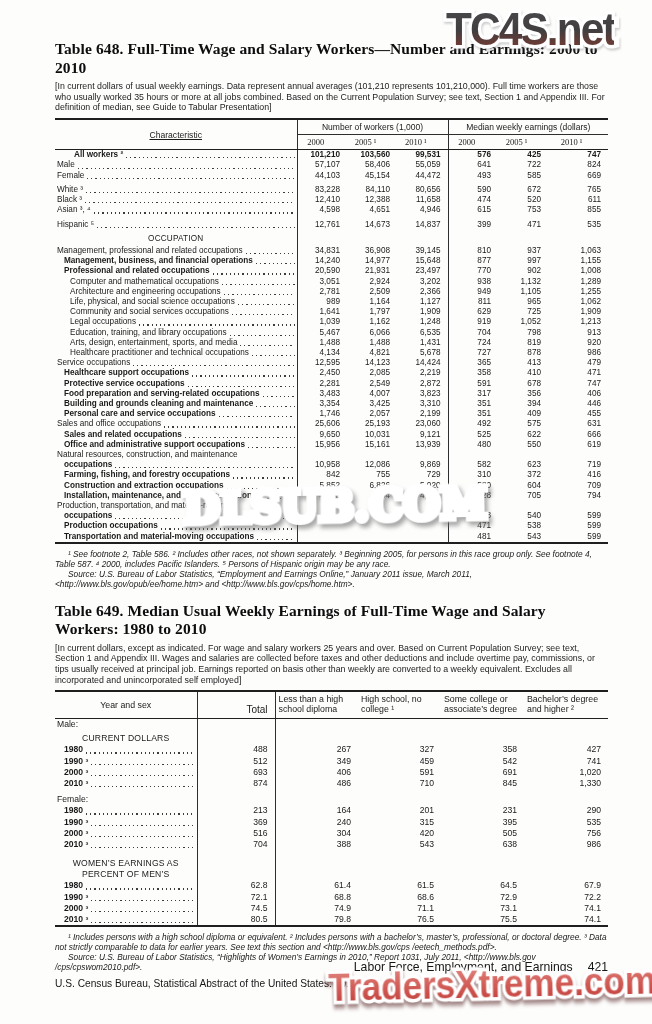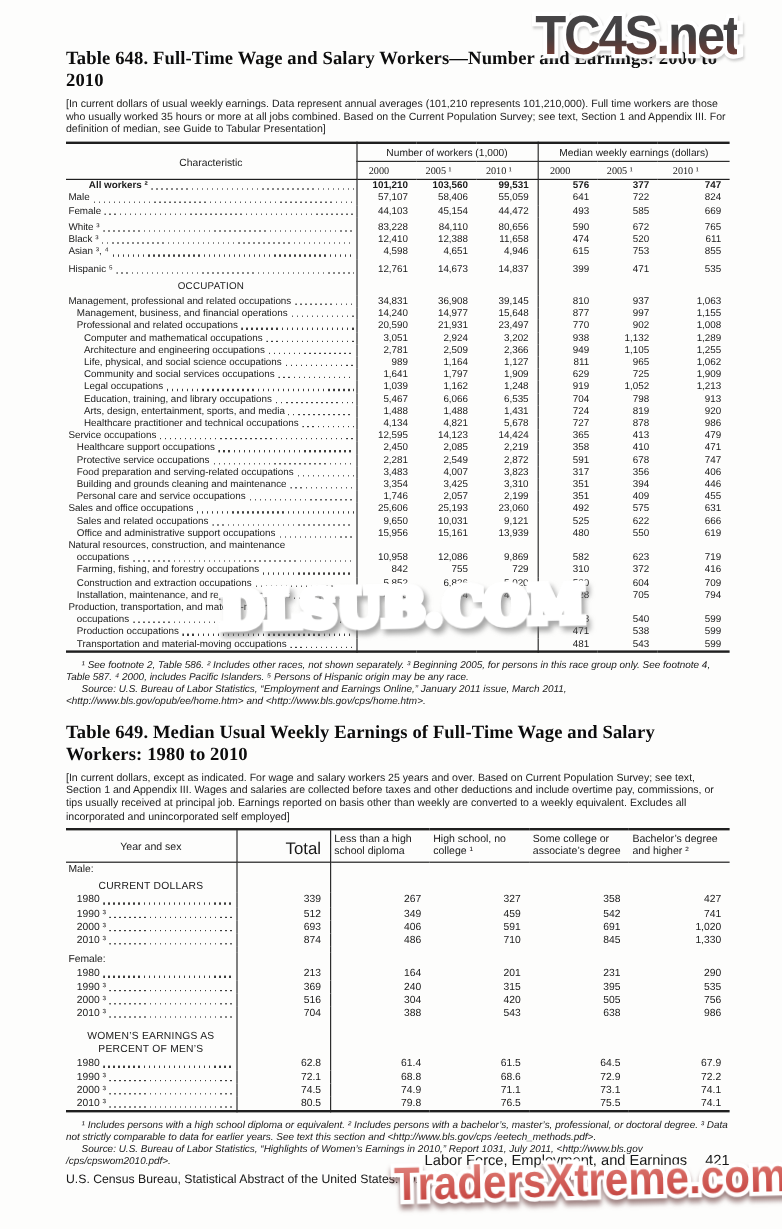--- a/index.html
+++ b/index.html
@@ -20,46 +20,46 @@
   }
   .note { font-size: 8.8px; line-height: 10.6px; margin-top: 4px; color: #222; }
 
   table { border-collapse: collapse; width: 553px; table-layout: fixed; margin-top: 5px; }
   .dtable { border-top: 2.5px solid #1f1f1f; border-bottom: 2.5px solid #1f1f1f; }
   th { font-weight: normal; }
   .bR { border-right: 1px solid #2e2e2e; }
 
   
   .th-char { text-align: center; vertical-align: middle; font-size: 8.6px;
-             border-bottom: 1.5px solid #1f1f1f; }
+             border-bottom: 1.5px solid #1f1f1f; text-decoration: underline; }
   .th-group { border-bottom: 1px solid #2e2e2e; text-align: center;
               font-size: 8.5px; padding: 2.5px 0 1.5px; }
   .yr-row th { text-align: center; padding: 2px 13px 2.5px 0; font-size: 8.5px;
                border-bottom: 1.5px solid #1f1f1f; font-family: Liberation Serif, serif; }
 
   
   .t648 td { font-size: 8.2px; line-height: 10.2px; vertical-align: bottom; }
   .t649 td { font-size: 8.6px; line-height: 11.2px; vertical-align: bottom; }
   .c-val { text-align: right; padding-right: 7px; white-space: nowrap; }
   .c-label { padding-left: 2px; overflow: hidden; }
-  .i1 { padding-left: 9px; } .i2 { padding-left: 15px; } .i3 { padding-left: 19px; text-align: right; }
+  .i1 { padding-left: 9px; font-weight: bold; } .i2 { padding-left: 15px; } .i3 { padding-left: 19px; text-align: right; }
   .bold { font-weight: bold; }
   .lblwrap { display: flex; align-items: baseline; white-space: nowrap; overflow: hidden; }
   .leader { flex: 1 1 auto; height: 1.2px; margin: 0 2px 2px 3px; align-self: flex-end;
             background-image: repeating-linear-gradient(to right,#3c3c3c 0 1.2px, transparent 1.2px 4.2px); }
   .sec { text-align: center; font-size: 8.4px; padding: 4px 0 2px; letter-spacing: 0.2px; }
   .t649 .sec { font-size: 8.6px; padding: 3px 0 1px; line-height: 10.6px; }
   .gap-row td { height: 4px; }
   .t649 .gap-row td { height: 5px; }
 
   
   .th-ys { text-align: center; vertical-align: middle; font-size: 8.8px;
            border-bottom: 1.5px solid #1f1f1f; }
   .th-total { text-align: right; vertical-align: bottom; padding: 2px 7px 3px 0;
-              font-size: 14px; border-bottom: 1.5px solid #1f1f1f; }
+              font-size: 10px; border-bottom: 1.5px solid #1f1f1f; }
   .th-edu { text-align: left; vertical-align: bottom; padding: 2px 3px 3px;
             font-size: 8.8px; line-height: 10.2px; border-bottom: 1.5px solid #1f1f1f; }
 
   .fn { font-size: 8.3px; line-height: 10px; margin-top: 5px; color: #202020; font-style: italic; }
   .fn p { text-indent: 13px; }
   .t649-block { margin-top: 13px; }
 
   .footer-right { position: absolute; left: 55px; top: 960px; width: 553px;
                   text-align: right; font-size: 12.2px; color: #161616; }
   .footer-right .pageno { margin-left: 15px; }
@@ -130,21 +130,21 @@
           <td class="c-label bR i3 bold">
             <div class="lblwrap">
               <span class="lbl">All workers ²</span>
               <span class="leader"></span>
             </div>
           </td>
           <td class="c-val bold">101,210</td>
           <td class="c-val bold">103,560</td>
           <td class="c-val bR bold">99,531</td>
           <td class="c-val bold">576</td>
-          <td class="c-val bold">377</td>
+          <td class="c-val bold">425</td>
           <td class="c-val bold">747</td>
         </tr>
         <tr>
           <td class="c-label bR">
             <div class="lblwrap">
               <span class="lbl">Male</span>
               <span class="leader"></span>
             </div>
           </td>
           <td class="c-val">57,107</td>
@@ -707,21 +707,21 @@
             <td class="c-val"></td>
             <td class="c-val"></td>
           </tr>
           <tr>
             <td class="c-label bR i1">
               <div class="lblwrap">
                 <span class="lbl">1980</span>
                 <span class="leader"></span>
               </div>
             </td>
-            <td class="c-val bR">339</td>
+            <td class="c-val bR">488</td>
             <td class="c-val">267</td>
             <td class="c-val">327</td>
             <td class="c-val">358</td>
             <td class="c-val">427</td>
           </tr>
           <tr>
             <td class="c-label bR i1">
               <div class="lblwrap">
                 <span class="lbl">1990 ³</span>
                 <span class="leader"></span>

